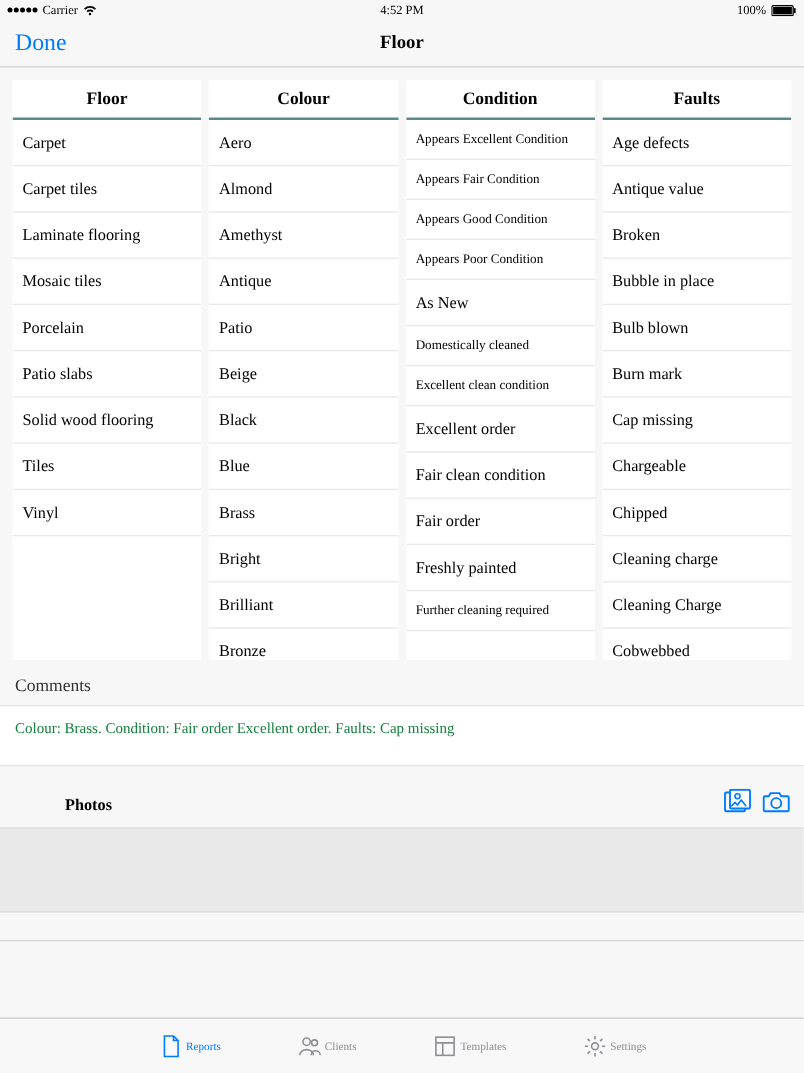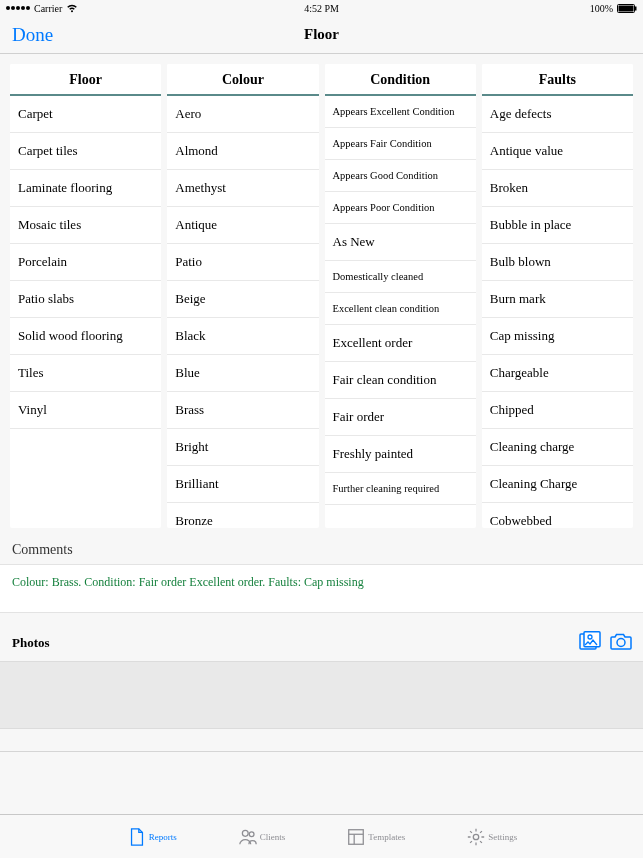--- a/index.html
+++ b/index.html
@@ -22,21 +22,21 @@
   .col-body { height: 432px; overflow: hidden; }
   .row { padding: 10px 8px; font-size: 13px; border-bottom: 1px solid #e8e8e8; white-space: nowrap; overflow: hidden; text-overflow: ellipsis; }
   .row.sm { font-size: 10.5px; }
   
   .comments-block { margin: 8px 0 0 0; }
   .section-label { font-size: 14px; padding: 6px 12px; color: #333; }
   .comments-body { background: #fff; padding: 10px 12px 22px; font-size: 12px; color: #15803d; border-top: 1px solid #e3e3e3; border-bottom: 1px solid #e3e3e3; }
   
   .photos-block { margin-top: 14px; }
   .photos-head { display: flex; align-items: center; justify-content: space-between; padding: 4px 10px 6px 12px; }
-  .photos-head .lbl { font-size: 13px; font-weight: 700; }
+  .photos-head .lbl { font-size: 13px; font-weight: 700; margin-left: 40px; }
   .photos-icons { display: flex; gap: 6px; color: #007aff; }
   .photos-strip { background: #e9e9e9; height: 68px; border-top: 1px solid #dcdcdc; border-bottom: 1px solid #dcdcdc; }
   .hr-line { height: 1px; background: #d5d5d5; margin-top: 22px; }
   
   .tab-bar { position: absolute; bottom: 0; left: 0; right: 0; height: 44px; background: #f8f8f8; border-top: 1px solid #c8c8c8; display: flex; justify-content: center; gap: 60px; align-items: center; }
   .tab { display: flex; flex-direction: row; align-items: center; gap: 1px; font-size: 9px; color: #8e8e93; }
   .tab.active { color: #007aff; }
   .tab svg { width: 22px; height: 20px; }
   .app { position: relative; width: 643px; height: 858px; overflow: hidden; font-family: Liberation Serif, serif; }
 </style>

